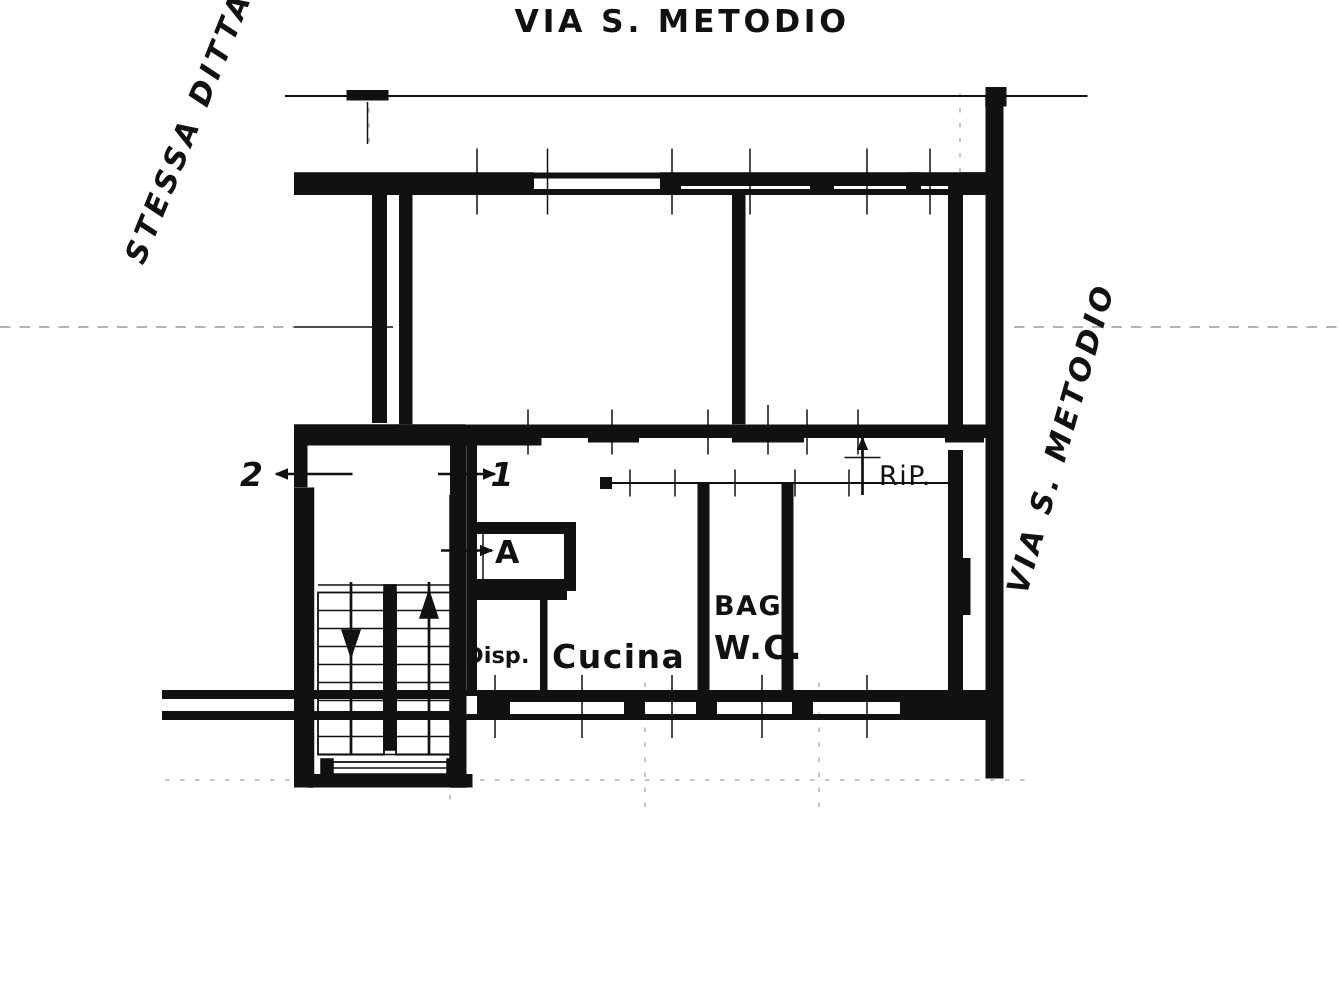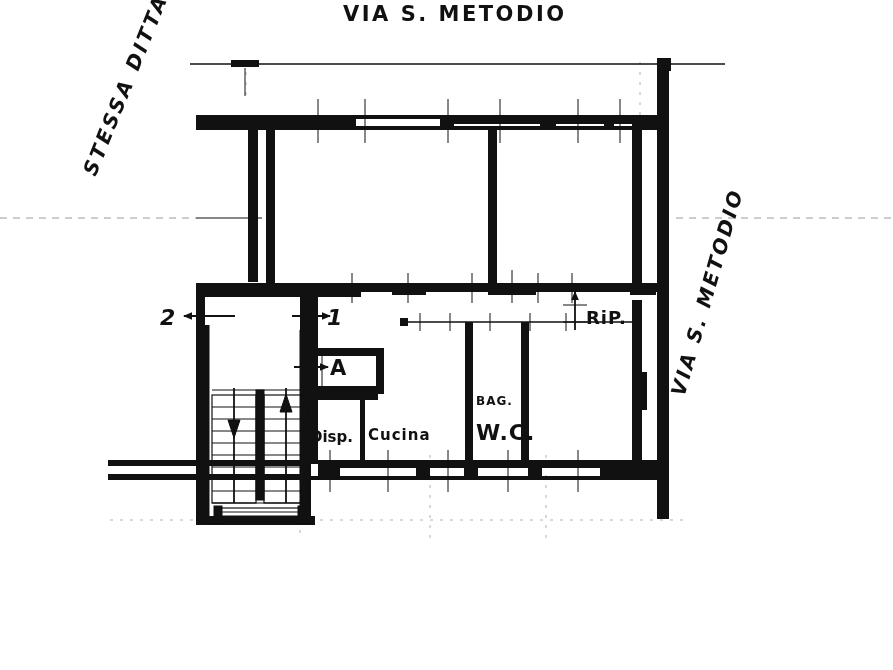--- a/index.html
+++ b/index.html
@@ -46,24 +46,24 @@
   #label-via-right{
     left:666px;top:392px;
     font-size:20px;font-weight:700;letter-spacing:2.5px;
     font-style:italic;
     transform:rotate(-74deg);
     transform-origin:left top;
   }
 
   
   #label-disp{left:310px;top:428px;font-size:15px;font-weight:700;letter-spacing:0px;}
-  #label-cucina{left:368px;top:426px;font-size:15px;font-weight:700;letter-spacing:1px;}
-  #label-bag{left:476px;top:394px;font-size:12px;font-weight:700;letter-spacing:1px;}
+  #label-cucina{left:368px;top:426px;font-size:22px;font-weight:700;letter-spacing:1px;}
+  #label-bag{left:476px;top:394px;font-size:18px;font-weight:700;letter-spacing:1px;}
   #label-wc{left:476px;top:420px;font-size:22px;font-weight:700;letter-spacing:1px;}
-  #label-rip{left:586px;top:307px;font-size:18px;font-weight:700;letter-spacing:1px;}
+  #label-rip{left:586px;top:307px;font-size:18px;font-weight:400;letter-spacing:1px;}
 
   
   #label-marker-2{left:160px;top:305px;font-size:22px;font-weight:700;font-style:italic;}
   #label-marker-1{left:327px;top:305px;font-size:22px;font-weight:700;font-style:italic;}
   #label-marker-a{left:330px;top:356px;font-size:21px;font-weight:700;}
 </style>
 </head>
 <body>
 
 <div id="plan-root">

